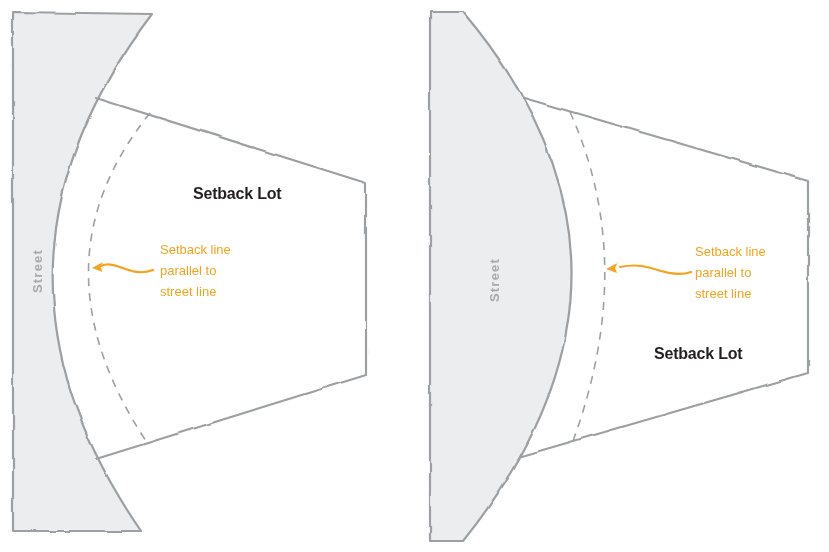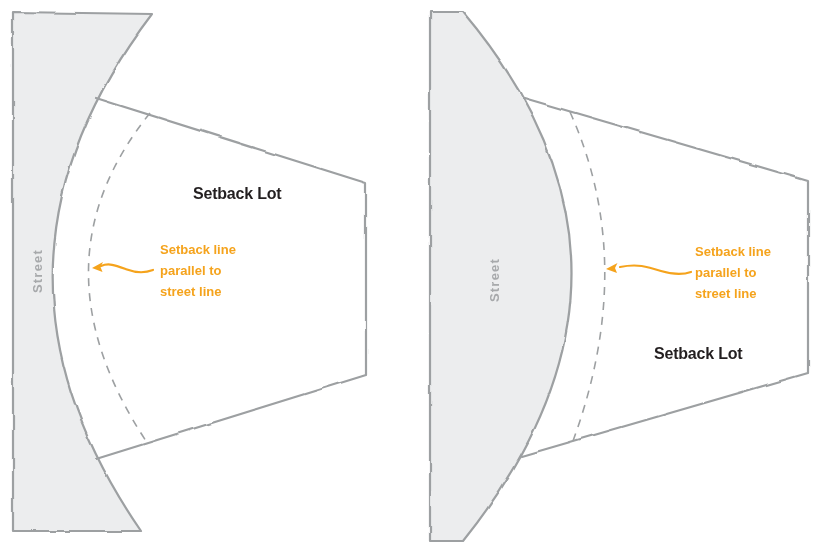--- a/index.html
+++ b/index.html
@@ -27,21 +27,21 @@
     fill:none; stroke:var(--accent,#F5A31C);
     stroke-width:2.2; stroke-linecap:round;
   }
   .arrow-head { fill:var(--accent,#F5A31C); stroke:none; }
 
   .lot-title {
     position:absolute; font-size:16px; font-weight:bold;
     letter-spacing:-0.2px; color:var(--title,#231F20); white-space:nowrap;
   }
   .setback-note {
-    position:absolute; font-size:13px; font-weight:bold;
+    position:absolute; font-size:13px; font-weight:normal;
     line-height:21px; color:var(--accent,#F5A31C); white-space:nowrap;
   }
   .street-label {
     position:absolute; font-size:13px; font-weight:bold;
     letter-spacing:1.2px; color:var(--street_label,#A7A9AB);
     transform:translate(-50%,-50%) rotate(-90deg); white-space:nowrap;
   }
 </style>
 </head>
 <body>

